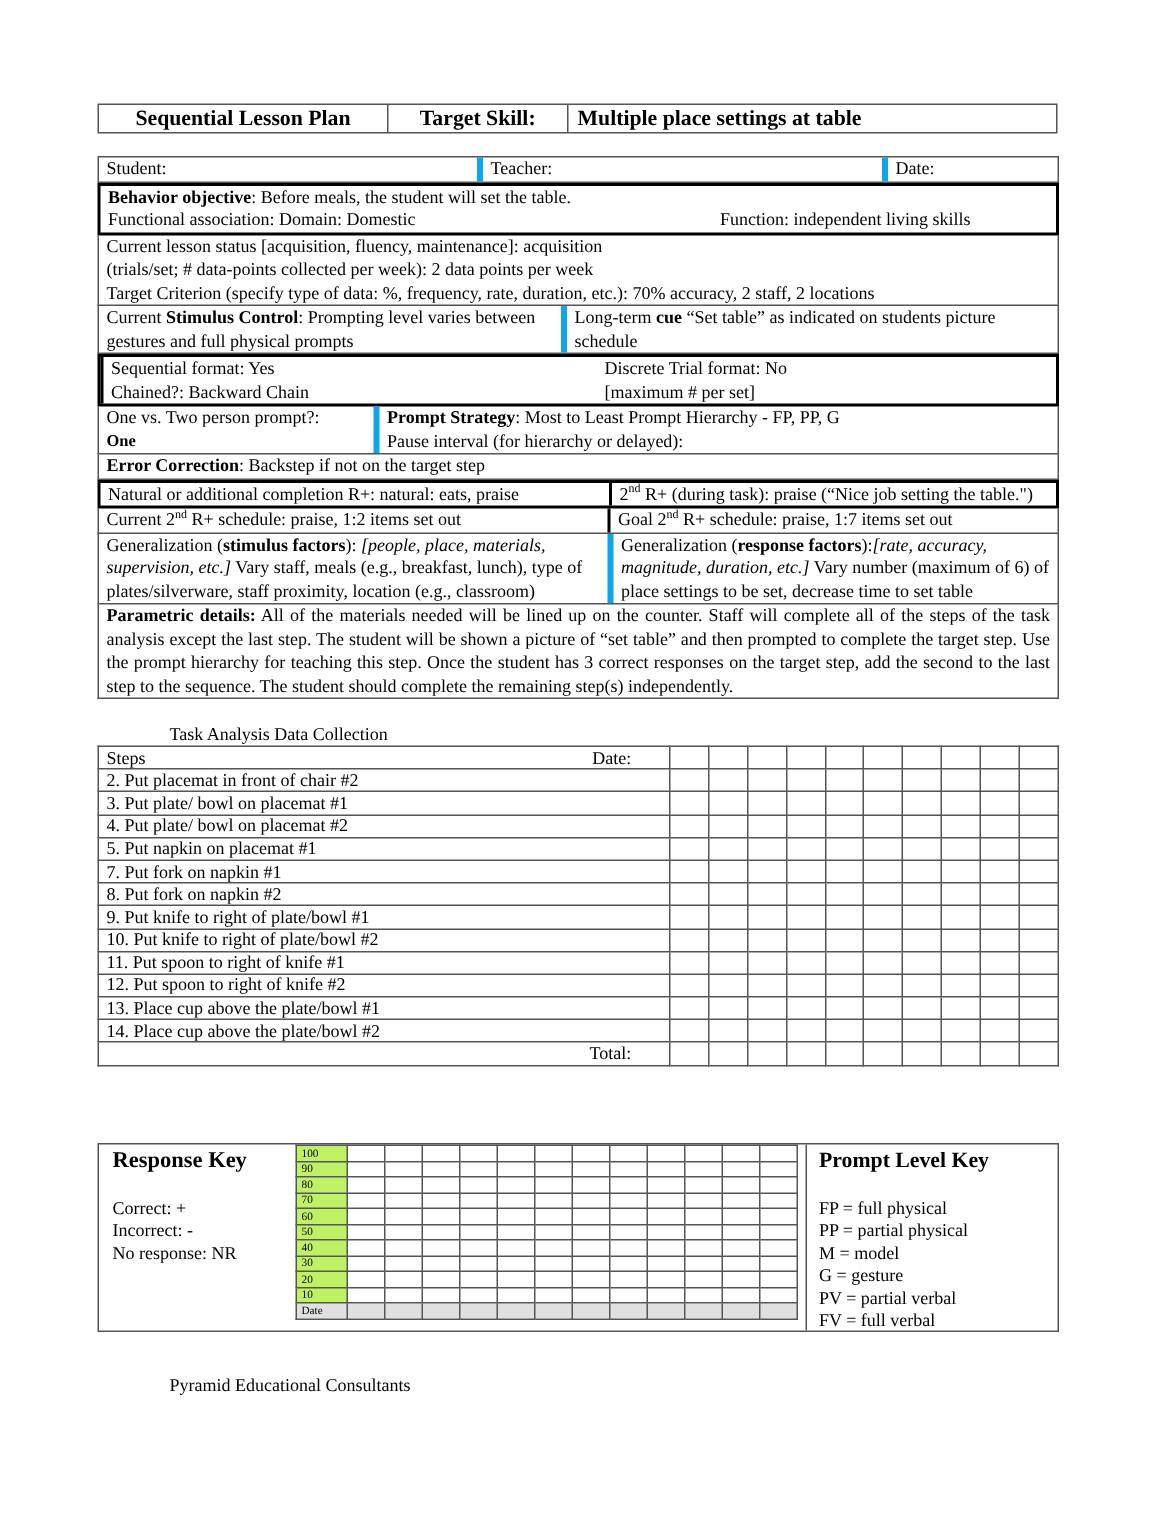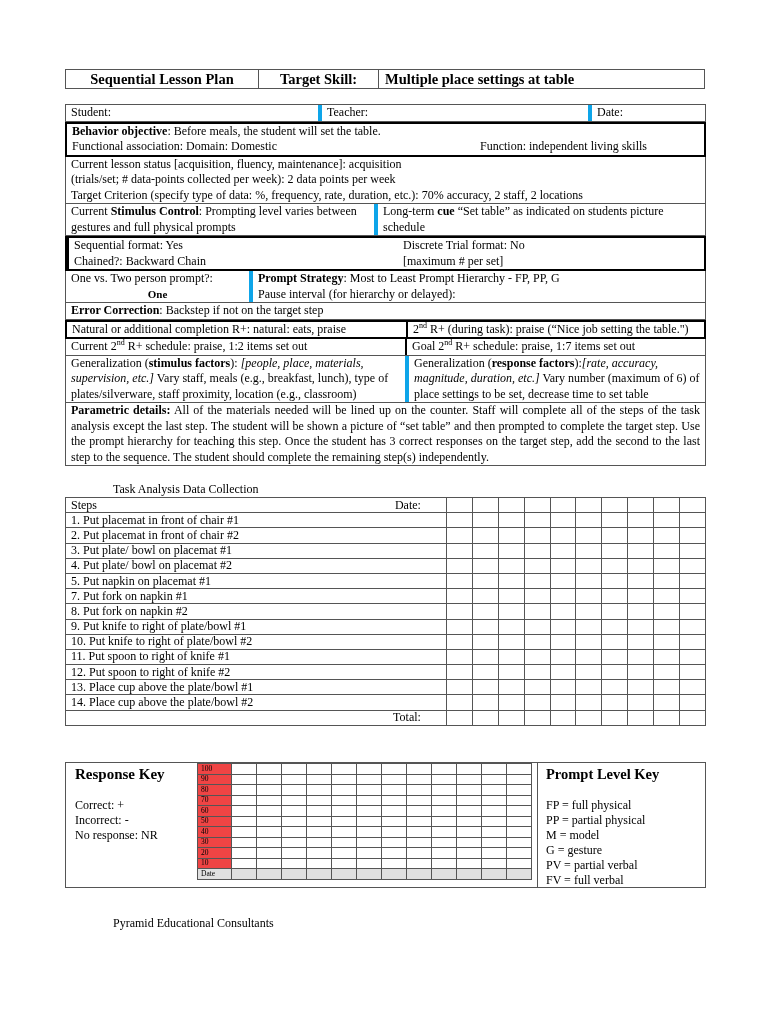--- a/index.html
+++ b/index.html
@@ -1,18 +1,18 @@
 <!DOCTYPE html>
 <html><head>
 <meta charset="utf-8">
 <style>
   html, body { margin: 0; padding: 0; background: #ffffff; }
   body { width: 770px; height: 1024px; position: relative; font-family: "Liberation Serif", "DejaVu Serif", serif; color: #000; font-size: 12px; }
   .abs { position: absolute; }
-  b, .b { font-weight: bold; text-align: center; }
+  b, .b { font-weight: bold; }
   i { font-style: italic; }
   sup { font-size: 8px; line-height: 0; vertical-align: super; }
 
   
   .hdr { left: 65px; top: 69px; width: 640px; height: 20px; border: 1px solid #555; display: flex; box-sizing: border-box; }
   .hdr div { font-weight: bold; font-size: 14.5px; line-height: 18px; box-sizing: border-box; }
   .hdr .c1 { width: 193px; text-align: center; border-right: 1px solid #555; }
   .hdr .c2 { width: 120px; text-align: center; border-right: 1px solid #555; }
   .hdr .c3 { flex: 1; padding-left: 6px; }
 
@@ -34,21 +34,21 @@
   .ta td.step { width: 364px; padding-left: 5px; }
   .ta td.dc { width: 26px; }
   .ta td.right { text-align: right; padding-right: 25px; }
 
   
   .resp { left: 65px; top: 762px; width: 641px; height: 126px; border: 1px solid #555; box-sizing: border-box; }
   .rk-title { left: 9px; top: 3px; font-size: 15px; font-weight: bold; }
   .rk-item { left: 9px; font-size: 12px; }
   .graph { left: 131px; top: 0px; }
   .graph td { border: 1px solid #555; height: 9.5px; padding: 0; width: 24px; }
-  .graph td.lab { width: 30px; background: #ef4444; font-size: 7.5px; line-height: 8px; padding-left: 3px; }
+  .graph td.lab { width: 30px; background: #bef264; font-size: 7.5px; line-height: 8px; padding-left: 3px; }
   .graph tr.date td { background: #e0e0e0; }
   .pk { left: 471px; top: 0; width: 168px; height: 124px; border-left: 1px solid #555; }
   .pk-title { left: 8px; top: 3px; font-size: 14.5px; font-weight: bold; }
   .pk-item { left: 8px; font-size: 12px; }
 
   .footer { left: 113px; top: 916px; font-size: 12px; }
 </style>
 </head>
 <body>
 
@@ -142,33 +142,20 @@
   <div class="row">
     <div class="cell just" style="width:100%"><b>Parametric details:</b><span>  All of the materials needed will be lined up on the counter.  Staff will complete all of the steps of the task analysis except the last step.  The student will be shown a picture of  “set table” and then prompted to complete the target step.  Use the prompt hierarchy for teaching this step.  Once the student has 3 correct responses on the target step, add the second to the last step to the sequence.  The student should complete the remaining step(s) independently.</span></div>
   </div>
 </div>
 
 <div class="abs ta-title">Task Analysis Data Collection</div>
 <table class="abs ta">
   <tbody id="ta-body">
       <tr>
         <td class="step"><span>Steps</span><span style="float:right;padding-right:25px">Date:</span></td>
-        <td class="dc"></td>
-        <td class="dc"></td>
-        <td class="dc"></td>
-        <td class="dc"></td>
-        <td class="dc"></td>
-        <td class="dc"></td>
-        <td class="dc"></td>
-        <td class="dc"></td>
-        <td class="dc"></td>
-        <td class="dc"></td>
-      </tr>
-      <tr>
-        <td class="step">1. Put placemat in front of chair #1</td>
         <td class="dc"></td>
         <td class="dc"></td>
         <td class="dc"></td>
         <td class="dc"></td>
         <td class="dc"></td>
         <td class="dc"></td>
         <td class="dc"></td>
         <td class="dc"></td>
         <td class="dc"></td>
         <td class="dc"></td>

